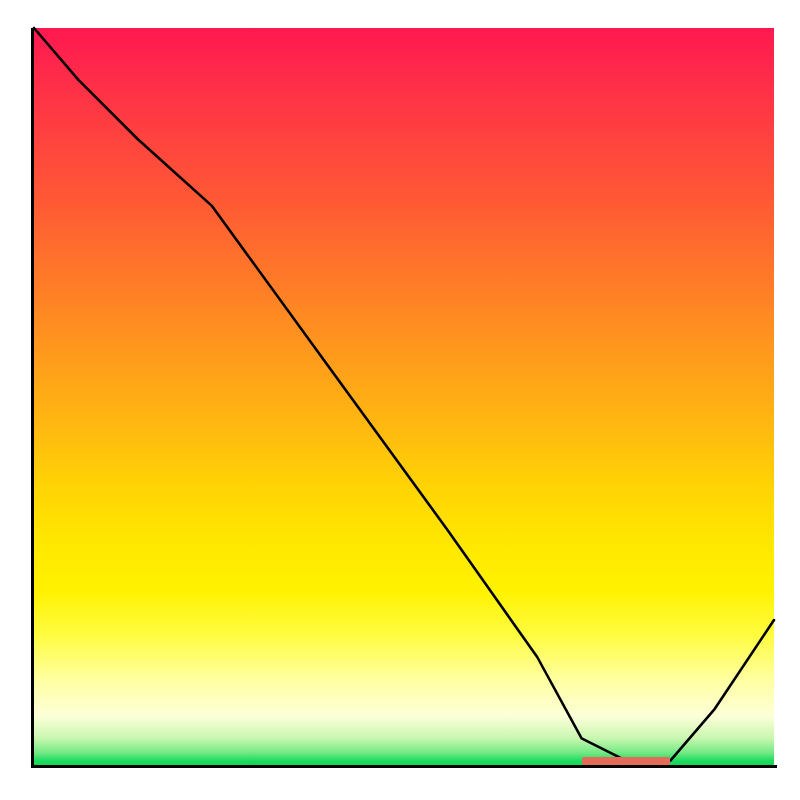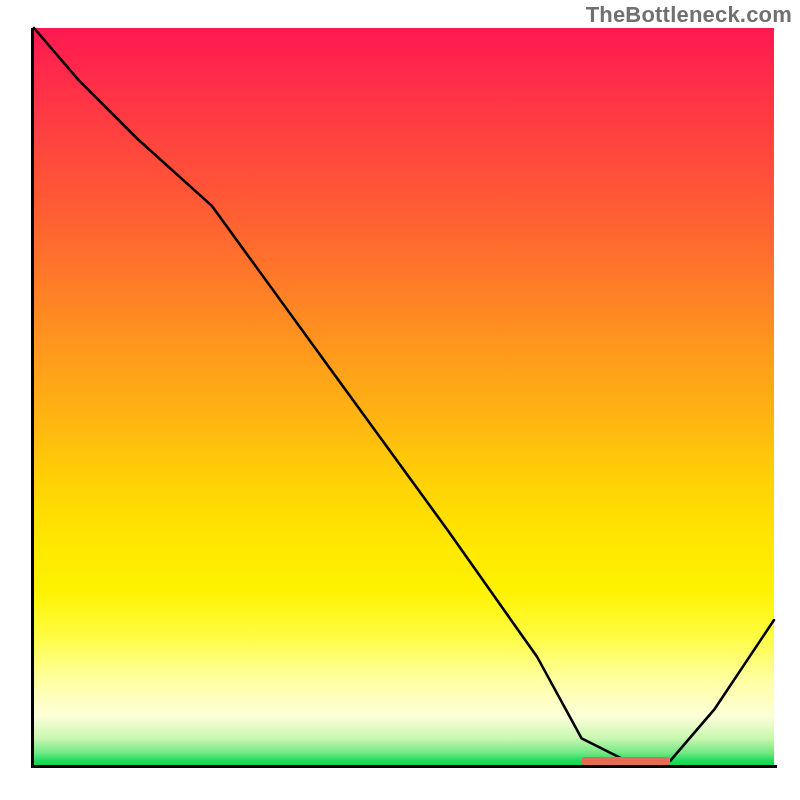--- a/index.html
+++ b/index.html
@@ -92,21 +92,20 @@
     height: 8px;
     background: #e66a5a;
     border-radius: 2px;
   }
 </style>
 </head>
 <body>
 
 <div class="canvas">
 
-  <div class="watermark">TheBottleneck.com</div>
 
   <div class="plot-area">
     <div class="gradient-bg"></div>
 
     <svg class="curve" viewBox="0 0 740 740" preserveAspectRatio="none">
       <path id="curve-path" d="M0.0 0.0 L44.4 51.8 L103.6 111.0 L177.6 177.6 L296.0 340.4 L414.4 503.2 L503.2 629.0 L547.6 710.4 L592.0 732.6 L636.4 732.6 L680.8 680.8 L740.0 592.0"></path>
     </svg>
 
     <div id="marker" class="marker" style="left: 547.6px; width: 88.8px; top: 728.6px; background: rgb(230, 106, 90);"></div>
   </div>

